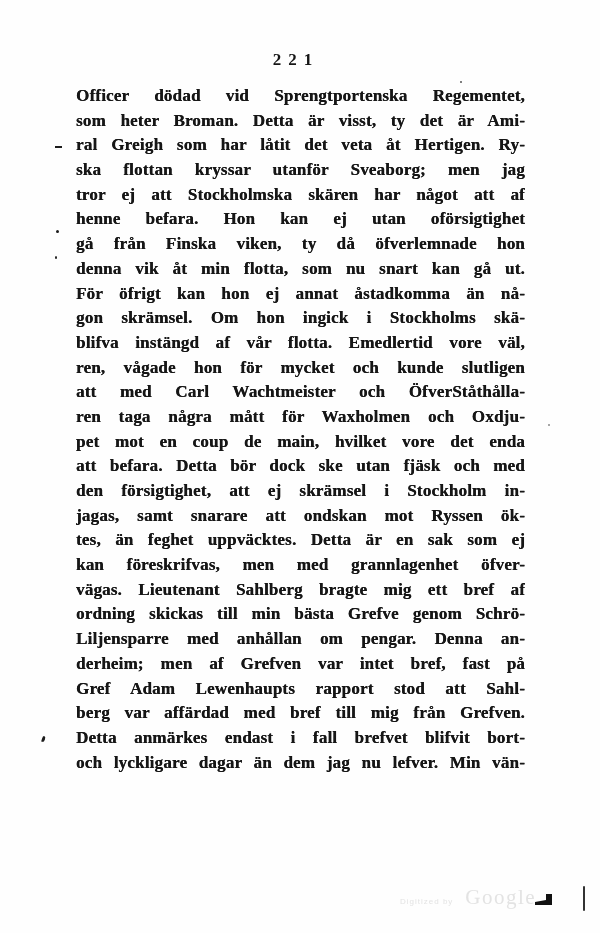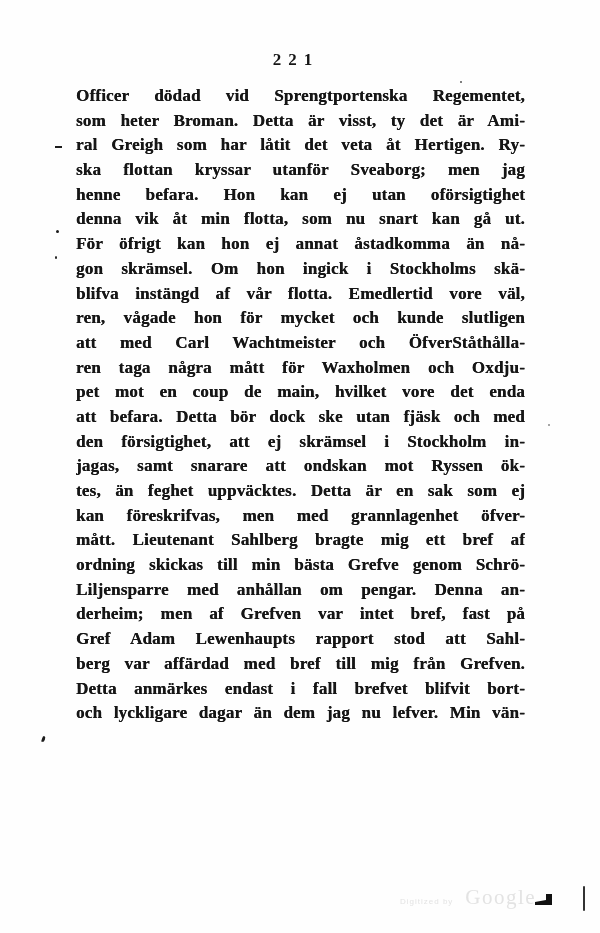--- a/index.html
+++ b/index.html
@@ -103,35 +103,37 @@
 
 <div class="page">
 
   <div class="page-number">221</div>
 
   <div class="text-block">
     <div class="line">Officer dödad vid Sprengtportenska Regementet,</div>
     <div class="line">som heter Broman. Detta är visst, ty det är Ami-</div>
     <div class="line">ral Greigh som har låtit det veta åt Hertigen. Ry-</div>
     <div class="line">ska flottan kryssar utanför Sveaborg; men jag</div>
+    <div class="line">tror ej att Stockholmska skären har något att af</div>
     <div class="line">henne befara. Hon kan ej utan oförsigtighet</div>
+    <div class="line">gå från Finska viken, ty då öfverlemnade hon</div>
     <div class="line">denna vik åt min flotta, som nu snart kan gå ut.</div>
     <div class="line">För öfrigt kan hon ej annat åstadkomma än nå-</div>
     <div class="line">gon skrämsel. Om hon ingick i Stockholms skä-</div>
     <div class="line">blifva instängd af vår flotta. Emedlertid vore väl,</div>
     <div class="line">ren, vågade hon för mycket och kunde slutligen</div>
     <div class="line">att med Carl Wachtmeister och ÖfverStåthålla-</div>
     <div class="line">ren taga några mått för Waxholmen och Oxdju-</div>
     <div class="line">pet mot en coup de main, hvilket vore det enda</div>
     <div class="line">att befara. Detta bör dock ske utan fjäsk och med</div>
     <div class="line">den försigtighet, att ej skrämsel i Stockholm in-</div>
     <div class="line">jagas, samt snarare att ondskan mot Ryssen ök-</div>
     <div class="line">tes, än feghet uppväcktes. Detta är en sak som ej</div>
     <div class="line">kan föreskrifvas, men med grannlagenhet öfver-</div>
-    <div class="line">mått. Lieutenant Sahlberg bragte mig ett bref af</div>
+    <div class="line">vägas. Lieutenant Sahlberg bragte mig ett bref af</div>
     <div class="line">ordning skickas till min bästa Grefve genom Schrö-</div>
     <div class="line">Liljensparre med anhållan om pengar. Denna an-</div>
     <div class="line">derheim; men af Grefven var intet bref, fast på</div>
     <div class="line">Gref Adam Lewenhaupts rapport stod att Sahl-</div>
     <div class="line">berg var affärdad med bref till mig från Grefven.</div>
     <div class="line">Detta anmärkes endast i fall brefvet blifvit bort-</div>
     <div class="line">och lyckligare dagar än dem jag nu lefver. Min vän-</div>
   </div>
 
   <div class="speck speck-dash"></div>

